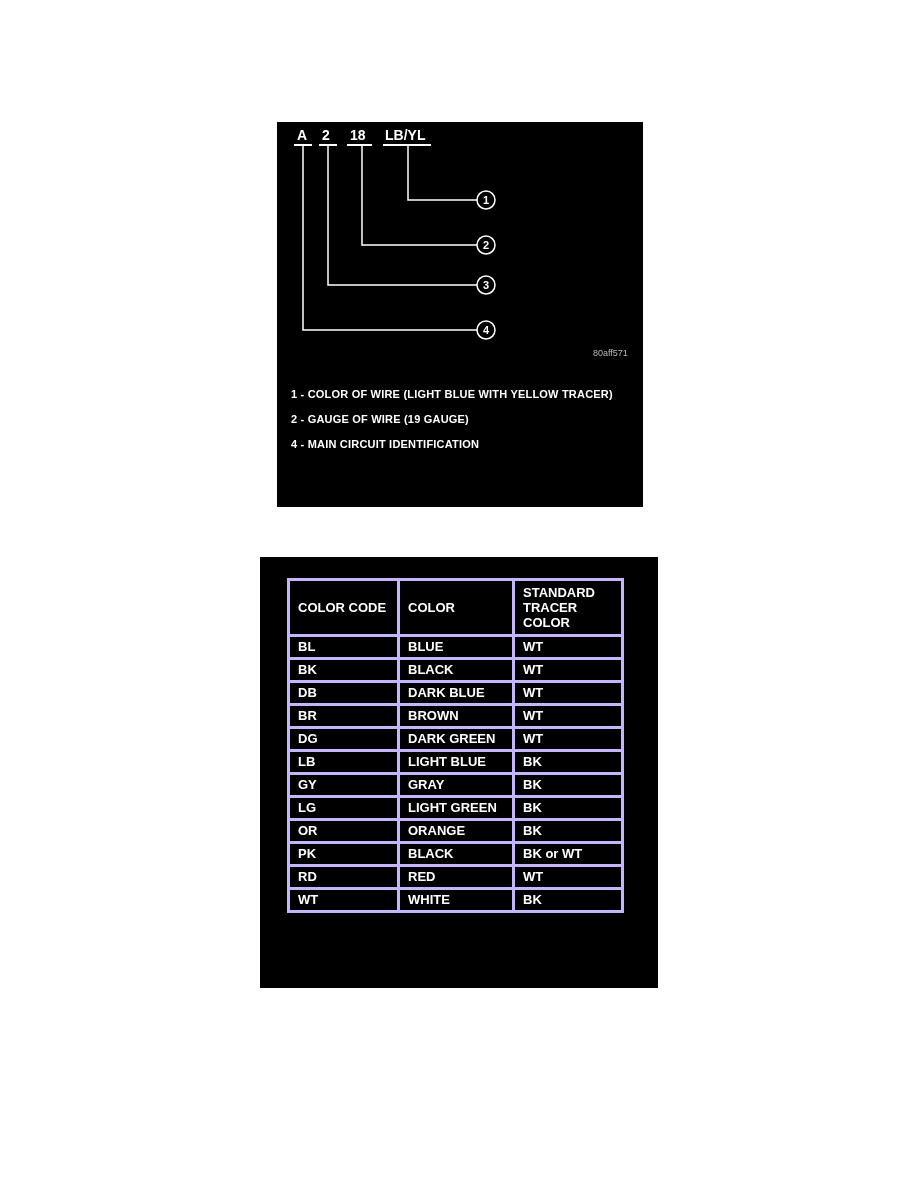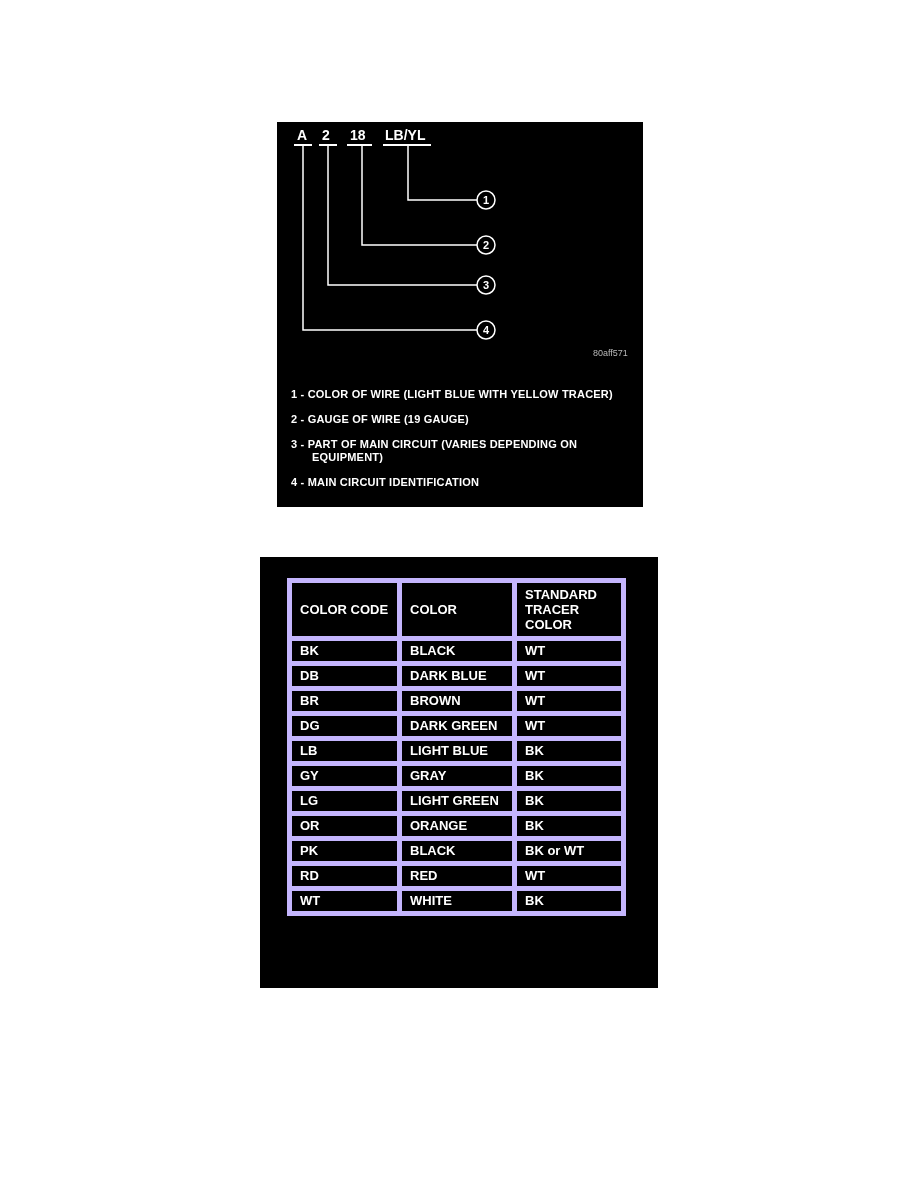--- a/index.html
+++ b/index.html
@@ -38,21 +38,21 @@
     position: absolute; left: 27px; top: 21px;
     border-collapse: collapse;
     border: 2px solid #ffffff;
     color: #ffffff;
     font-weight: bold;
     font-size: 13px;
     table-layout: fixed;
     width: 334px;
   }
   #color-table th, #color-table td {
-    border: 5px solid #c4b5fd;
+    border: 3px solid #c4b5fd;
     text-align: left;
     vertical-align: middle;
     overflow: hidden;
   }
   #color-table th { padding: 4px 8px; height: 45px; line-height: 15px; vertical-align: middle; }
   #color-table td { padding: 2px 8px; height: 16px; line-height: 16px; }
   #color-table tr.footer-row td { vertical-align: top; height: 40px; line-height: 20px; padding-top: 2px; }
   .col-code  { width: 110px; }
   .col-color { width: 115px; }
   .col-tracer{ width: 109px; }
@@ -87,40 +87,44 @@
     <text class="callout-num" x="209" y="127" text-anchor="middle">2</text>
     <text class="callout-num" x="209" y="167" text-anchor="middle">3</text>
     <text class="callout-num" x="209" y="212" text-anchor="middle">4</text>
 
     <text class="fig-id" x="316" y="234">80aff571</text>
   </svg>
 
   <div class="legend">
     <div class="legend-item">1 - COLOR OF WIRE (LIGHT BLUE WITH YELLOW TRACER)</div>
     <div class="legend-item">2 - GAUGE OF WIRE (19 GAUGE)</div>
-    <div class="legend-item">3 - PART OF MAIN CIRCUIT (VARIES DEPENDING ON EQUIPMENT)</div>
     <div class="legend-item">4 - MAIN CIRCUIT IDENTIFICATION</div>
   </div>
 </div>
 
 <div class="panel" id="color-table-panel">
   <table id="color-table">
     <colgroup>
       <col class="col-code">
         <col class="col-color">
         <col class="col-tracer">
     </colgroup>
     <thead>
       <tr>
         <th>COLOR CODE</th>
         <th>COLOR</th>
         <th>STANDARD TRACER COLOR</th>
       </tr>
     </thead>
     <tbody>
+      <tr>
+        <td>BL</td>
+        <td>BLUE</td>
+        <td>WT</td>
+      </tr>
       <tr>
         <td>BK</td>
         <td>BLACK</td>
         <td>WT</td>
       </tr>
       <tr>
         <td>DB</td>
         <td>DARK BLUE</td>
         <td>WT</td>
       </tr>

